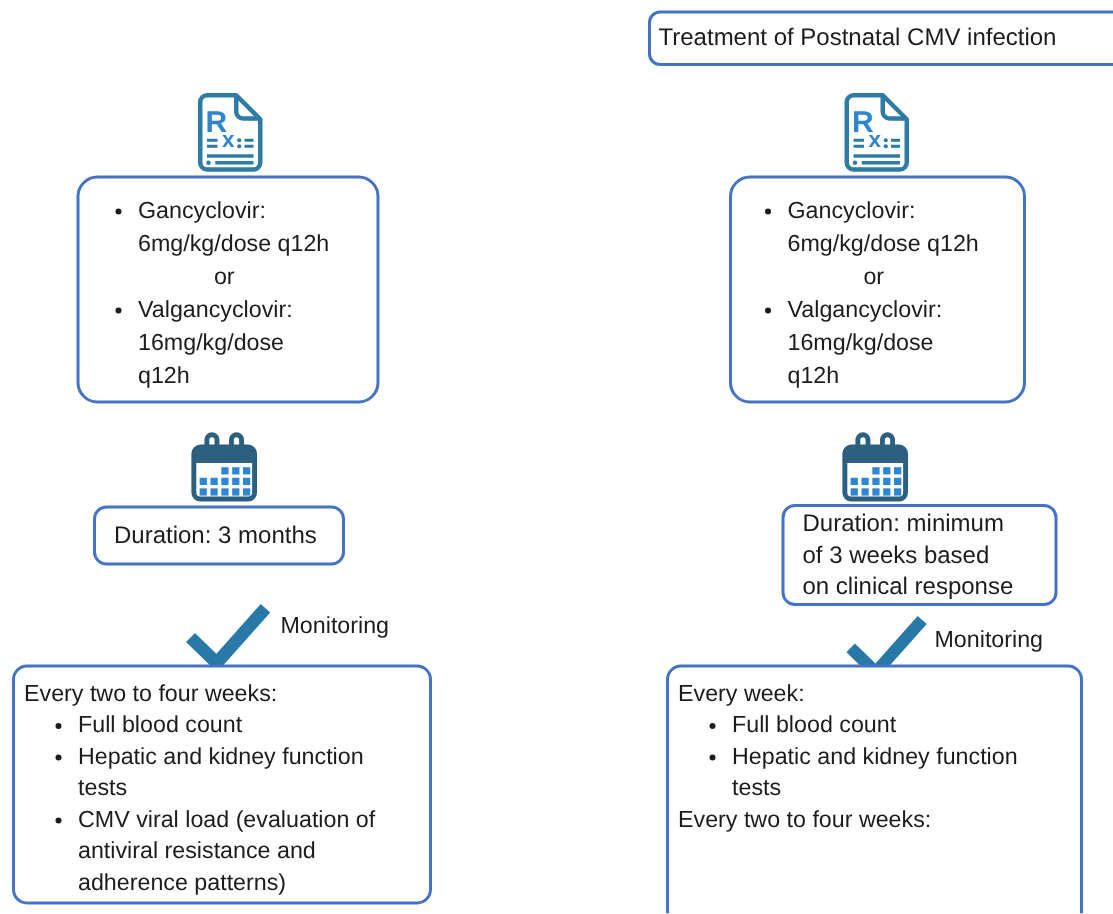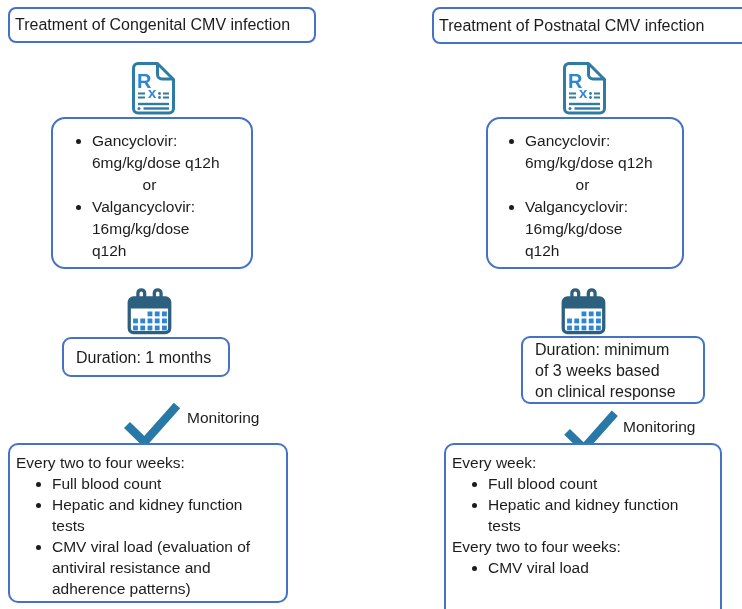--- a/index.html
+++ b/index.html
@@ -85,23 +85,20 @@
       </g>
     </g>
     <g id="check-icon">
       <path d="M6 24 L23.5 41 L56 4.5" fill="none" stroke="#2878a8" stroke-width="8.5"></path>
     </g>
   </defs>
 </svg>
 
 <div class="canvas">
 
-  <div class="box title-box c0-title">
-    <span>Treatment of Congenital CMV infection</span>
-  </div>
 
   <span class="icon c0-rx">
     <svg width="56" height="57" viewBox="0 0 56 57">
         <use href="#rx-icon"></use>
       </svg>
   </span>
 
   <div class="box med-box c0-med">
     <ul>
       <li>Gancyclovir: 6mg/kg/dose q12h</li>
@@ -112,21 +109,21 @@
     </ul>
   </div>
 
   <span class="icon c0-cal">
     <svg width="54" height="54" viewBox="0 0 56 54">
         <use href="#cal-icon"></use>
       </svg>
   </span>
 
   <div class="box dur-box c0-dur">
-    <span class="dur-text">Duration: 1 months</span>
+    <span class="dur-text">Duration: 3 months</span>
   </div>
 
   <span class="icon c0-chk">
     <svg width="60" height="44" viewBox="0 0 60 44">
         <use href="#check-icon"></use>
       </svg>
   </span>
   <span class="mon-label c0-monlabel">Monitoring</span>
 
   <div class="box mon-box c0-mon">
@@ -175,18 +172,15 @@
   </span>
   <span class="mon-label c1-monlabel">Monitoring</span>
 
   <div class="box mon-box c1-mon">
     <div>Every week:</div>
     <ul>
       <li>Full blood count</li>
       <li>Hepatic and kidney function tests</li>
     </ul>
     <div>Every two to four weeks:</div>
-    <ul>
-      <li>CMV viral load</li>
-    </ul>
   </div>
 
 </div>
 
 </body></html>

